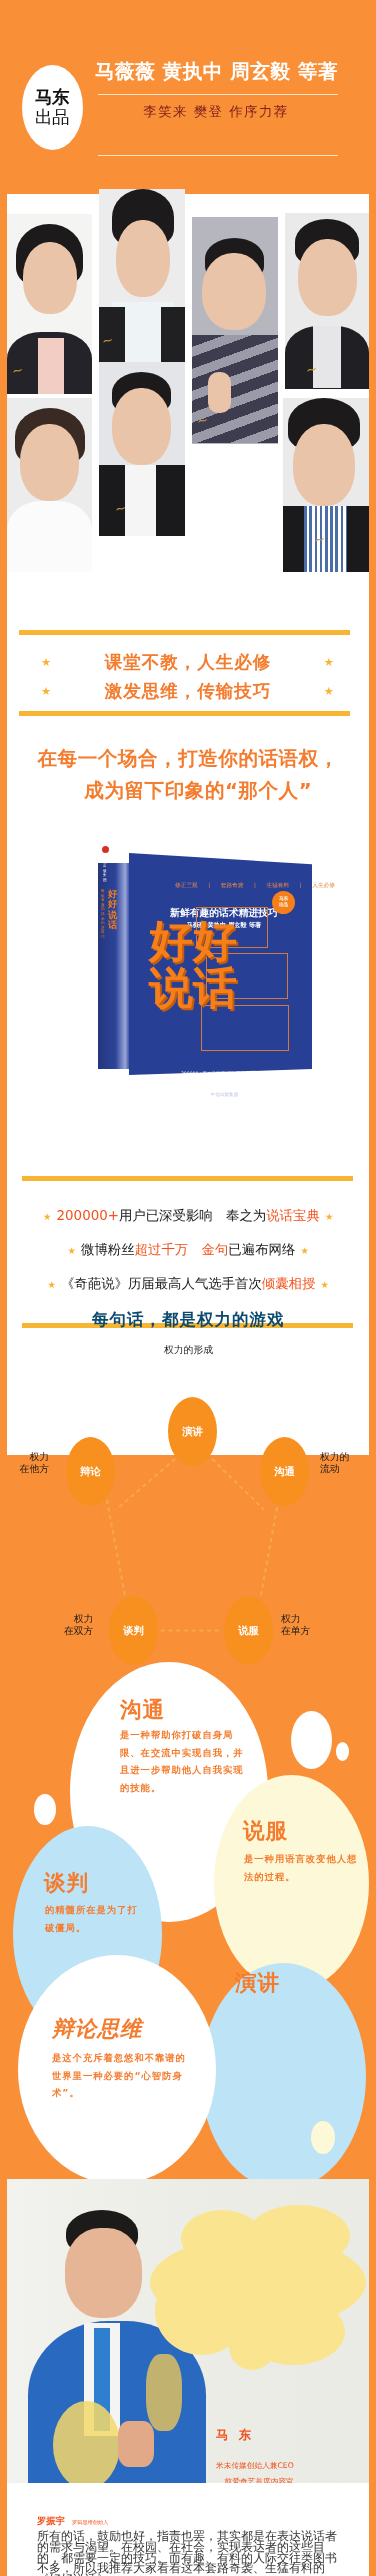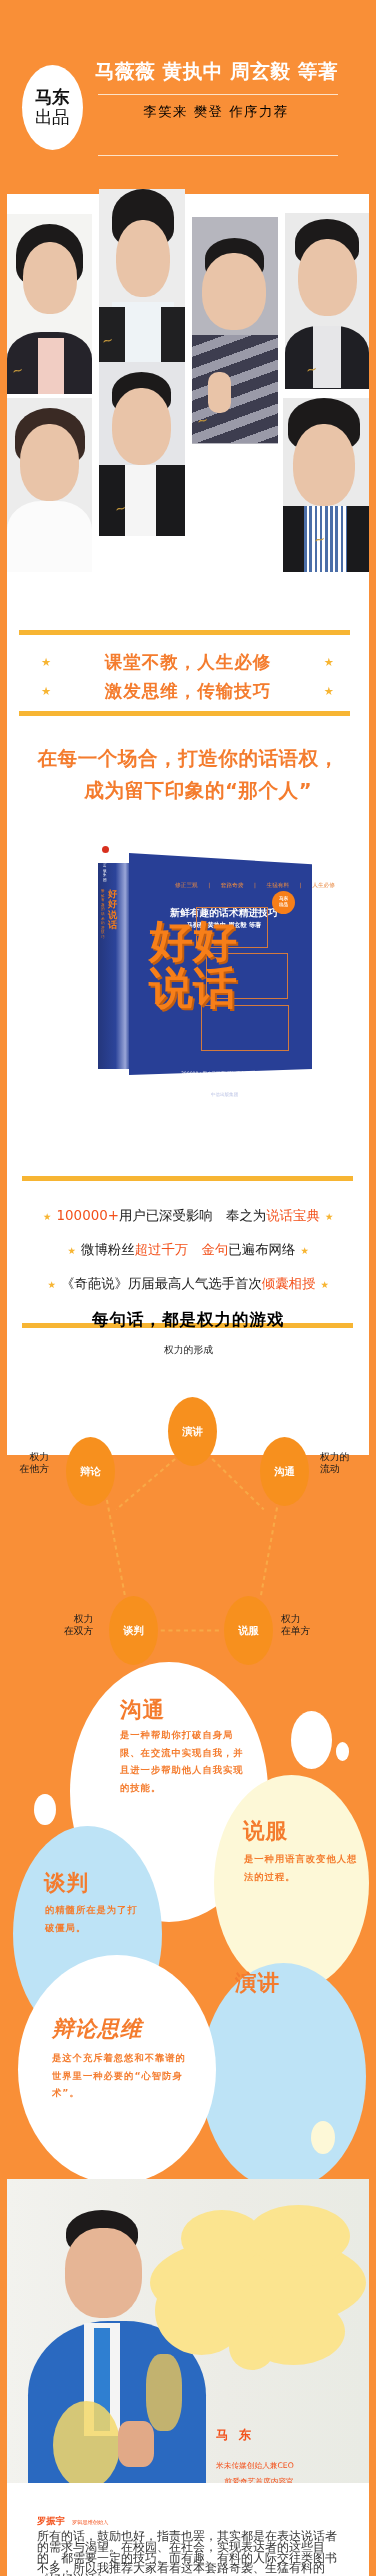--- a/index.html
+++ b/index.html
@@ -6,21 +6,21 @@
   body { width: 376px; background: #f98f37; font-family: "DejaVu Sans", "Liberation Sans", sans-serif; }
   .page { width: 376px; height: 2751px; position: relative; background: #f98f37; overflow: hidden; }
 
   
   .header { position: absolute; left: 0; top: 0; width: 376px; height: 193px; }
   .logo { position: absolute; left: 21.6px; top: 65px; width: 61px; height: 85px; border-radius: 50%; background: #fff; display: flex; flex-direction: column; align-items: center; justify-content: center; }
   .logo .l1 { font-size: 17.5px; font-weight: bold; color: #111; line-height: 19.6px; letter-spacing: -0.5px; }
   .logo .l2 { font-size: 17.5px; color: #111; line-height: 19.6px; letter-spacing: -0.5px; }
   .authors { position: absolute; left: 95px; top: 58px; width: 242px; text-align: center; color: #fff; font-weight: bold; font-size: 19.6px; letter-spacing: 0.5px; white-space: nowrap; }
   .hline { position: absolute; left: 98px; width: 240px; height: 1px; background: #fde3c8; }
-  .preface { position: absolute; left: 95px; top: 103px; width: 242px; text-align: center; color: #000000; font-size: 13.4px; line-height: 17.5px; letter-spacing: 1.5px; }
+  .preface { position: absolute; left: 95px; top: 103px; width: 242px; text-align: center; color: #7f1d1d; font-size: 13.4px; line-height: 17.5px; letter-spacing: 1.5px; }
   .recommend { position: absolute; left: 95px; top: 130px; width: 242px; text-align: center; color: #fff; font-size: 13.4px; line-height: 17.5px; letter-spacing: 1px; white-space: nowrap; }
 
   
   .panel { position: absolute; left: 7.2px; top: 194px; width: 362px; height: 1261px; background: #fff; }
 
   
   .photo { position: absolute; overflow: hidden; }
   .photo .bg { position: absolute; inset: 0; }
   .photo .head { position: absolute; border-radius: 48% 48% 45% 45%; background: #e9c4a8; }
   .photo .hair { position: absolute; background: #1c1a1a; border-radius: 50% 50% 30% 30%; }
@@ -48,21 +48,21 @@
   .cover-foot { position: absolute; left: 160px; width: 129px; text-align: center; color: #fff; font-size: 4.6px; }
   .spine-text { position: absolute; color: #f77f19; font-weight: bold; font-size: 9.3px; width: 10.3px; line-height: 10.3px; }
   .spine-small { position: absolute; color: #fff; font-size: 3.6px; width: 5.2px; line-height: 4.6px; }
 
   
   .stats { position: absolute; left: 7.2px; width: 362px; text-align: center; font-size: 13.4px; line-height: 15.5px; color: #1a1a1a; white-space: nowrap; }
   .stats .hl { color: #f3511b; }
   .stats .s { color: #f7b533; font-size: 9.3px; margin: 0 5.2px; }
 
   
-  .dtitle { position: absolute; left: 7.2px; width: 362px; top: 1311px; text-align: center; color: #000000; font-weight: bold; font-size: 16.5px; letter-spacing: 1px; }
+  .dtitle { position: absolute; left: 7.2px; width: 362px; top: 1311px; text-align: center; color: #0c4a6e; font-weight: bold; font-size: 16.5px; letter-spacing: 1px; }
   .node { position: absolute; width: 49px; height: 69px; border-radius: 50%; background: #f7901e; color: #fff; font-weight: bold; font-size: 10.3px; display: flex; align-items: center; justify-content: center; }
   .nlabel { position: absolute; color: #1a1a1a; font-size: 9.8px; line-height: 12.4px; }
   svg.lines { position: absolute; left: 0; top: 0; }
 
   
   .bubble { position: absolute; border-radius: 50%; }
   .btitle { position: absolute; color: #f47c2e; font-weight: bold; font-size: 21.6px; letter-spacing: 1px; }
   .btext { position: absolute; color: #f47c2e; font-weight: bold; font-size: 9.3px; line-height: 17.5px; letter-spacing: 1px; }
 
   
@@ -200,21 +200,21 @@
     <div>说话</div>
   </div>
   <div class="cover-badge" style="white-space: pre-line;">马东
 出品</div>
   <div class="cover-foot" style="top:1071px;">200000+用户已深受影响  奉之为说话宝典</div>
   <div class="cover-foot" style="top:1078px;font-weight:bold;">樊登 李笑来 作序  蔡康永 高晓松 罗振宇 诚挚推荐</div>
   <div class="cover-foot" style="top:1092px;color:#b9c1e4;">中信出版集团</div>
 
   <div class="bar" style="top:1176px;left:21.6px;width:331px;"></div>
   <div class="stats" style="top:1208px;">
-    <span class="s">★</span><span class="hl">100000+</span><span>用户已深受影响　奉之为</span><span class="hl">说话宝典</span><span class="s">★</span>
+    <span class="s">★</span><span class="hl">200000+</span><span>用户已深受影响　奉之为</span><span class="hl">说话宝典</span><span class="s">★</span>
   </div>
   <div class="stats" style="top:1242px;">
     <span class="s">★</span><span>微博粉丝</span><span class="hl">超过千万</span>　<span class="hl">金句</span><span>已遍布网络</span><span class="s">★</span>
   </div>
   <div class="stats" style="top:1276px;">
     <span class="s">★</span><span>《奇葩说》历届最高人气选手首次</span><span class="hl">倾囊相授</span><span class="s">★</span>
   </div>
   <div class="bar" style="top:1323px;left:21.6px;width:331px;"></div>
 
   <div class="dtitle" style="top:1309px;">每句话，都是权力的游戏</div>

